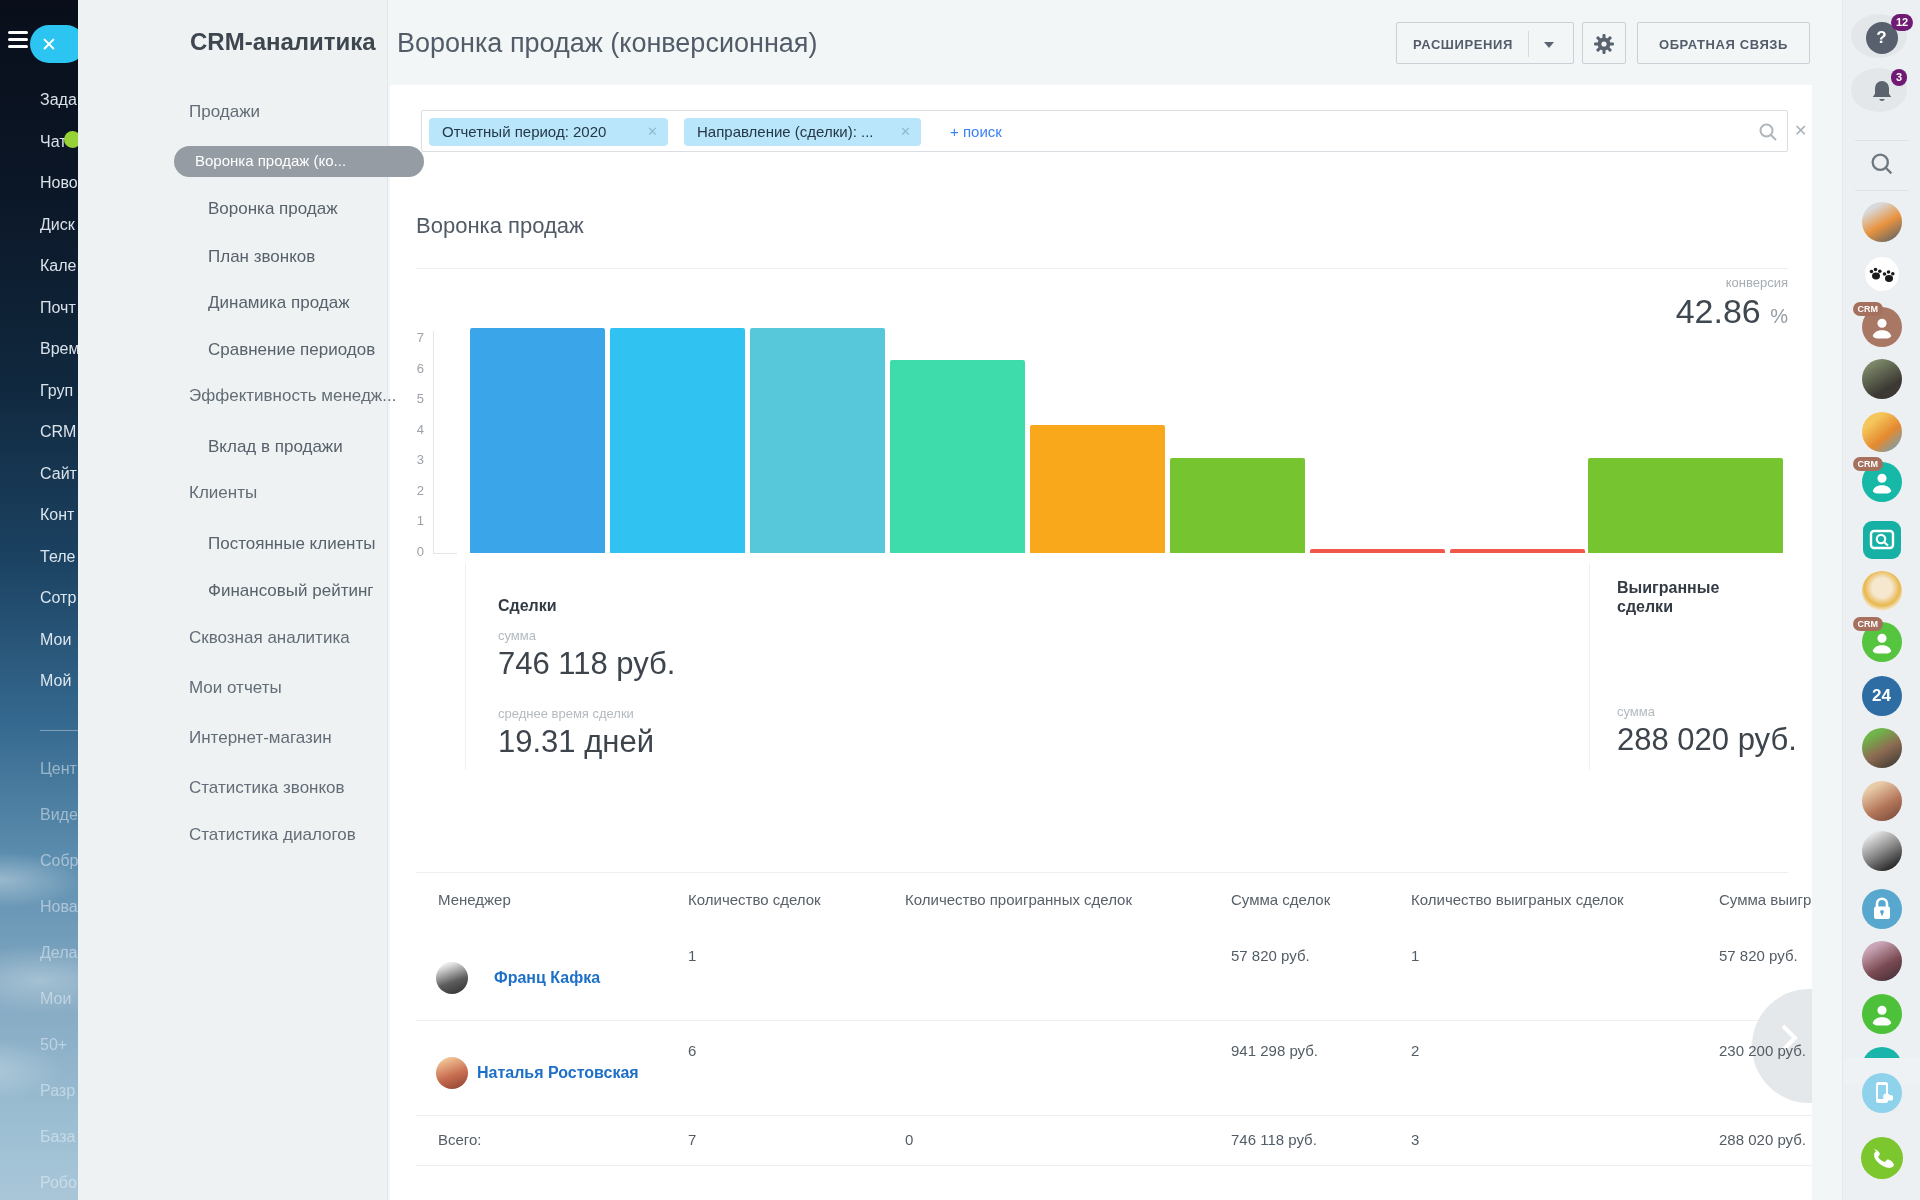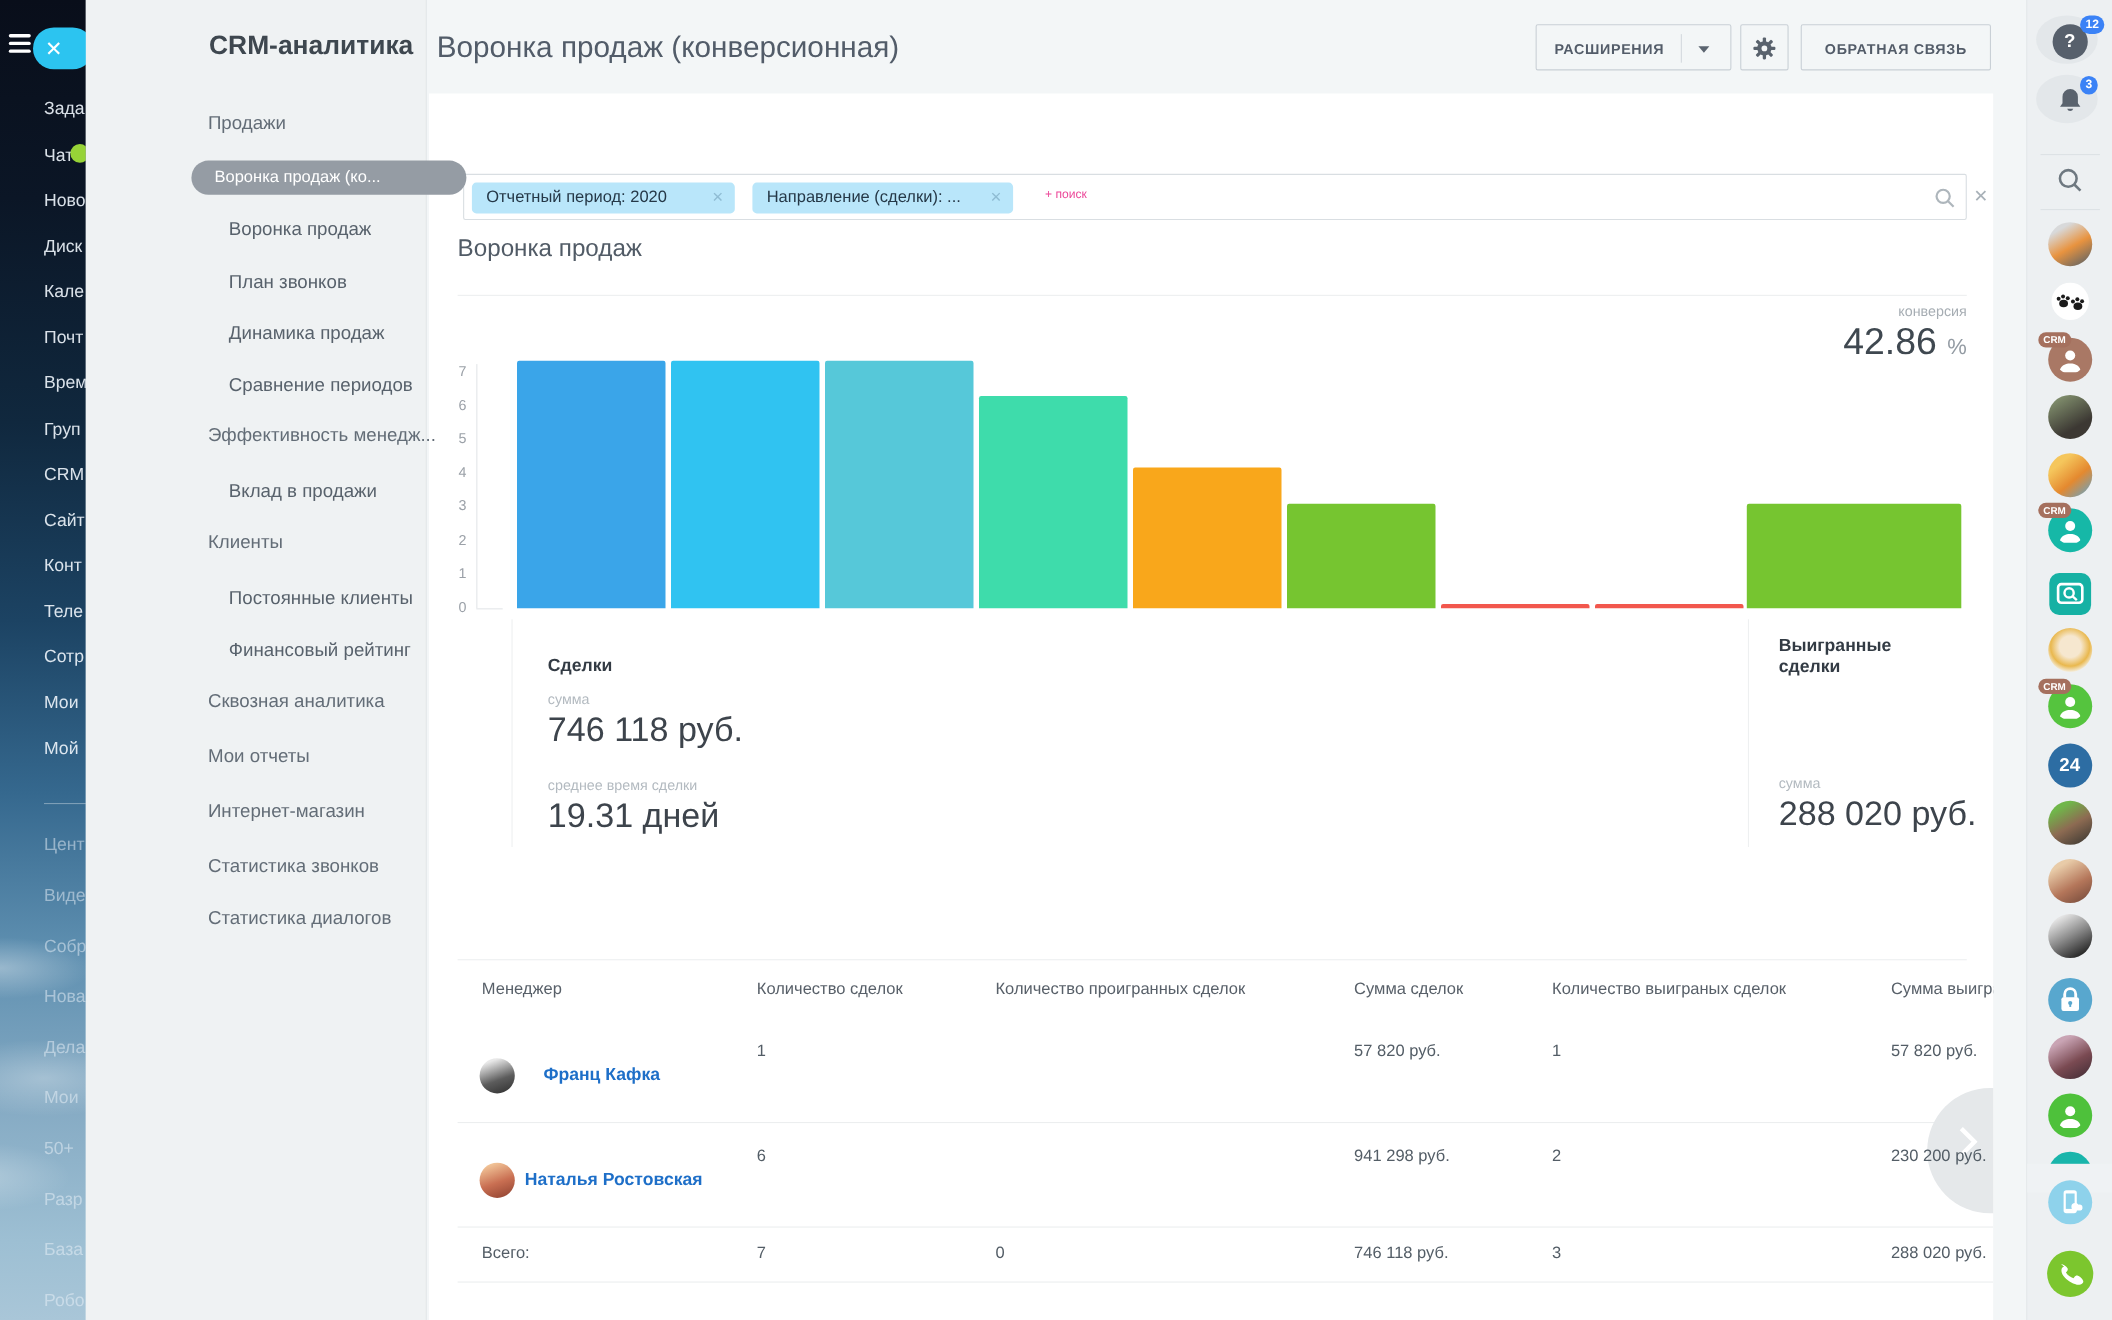--- a/index.html
+++ b/index.html
@@ -39,27 +39,27 @@
 #btn-ext-caret { position:absolute; left:147px; top:19px; width:0; height:0; border-left:5px solid transparent; border-right:5px solid transparent; border-top:6px solid #5b6470; }
 #btn-gear { left:1582px; width:44px; }
 #btn-gear svg { margin-top:9px; }
 #btn-fb { left:1637px; width:173px; }
 #btn-fb-label { position:absolute; left:0; top:14px; width:100%; }
 
 
 #content { left:390px; top:85px; width:1422px; height:1115px; background:#fff; overflow:hidden; z-index:2; }
 
 
-#filter-box { position:absolute; left:31px; top:25px; width:1367px; height:42px; background:#fff; border:1px solid #d9dee2; border-radius:2px;margin-top:48px; }
+#filter-box { position:absolute; left:31px; top:25px; width:1367px; height:42px; background:#fff; border:1px solid #d9dee2; border-radius:2px; }
 .chip { position:absolute; top:7px; height:28px; background:#b9e6fa; border-radius:4px; color:#253847; font-size:15px; }
 .chip .chip-label { position:absolute; left:13px; top:5px; white-space:nowrap; }
 .chip .chip-x { position:absolute; right:10px; top:6px; color:#8fbcd3; font-size:13px; }
 #chip-0 { left:7px; width:239px; }
 #chip-1 { left:262px; width:237px; }
-#filter-placeholder { position:absolute; left:528px; top:12px; color:#ec4899; font-size:11px; }
+#filter-placeholder { position:absolute; left:528px; top:12px; color:#3b82f6; font-size:15px; }
 #filter-search-icon { position:absolute; left:1336px; top:11px; }
 #filter-clear { position:absolute; left:1372px; top:10px; color:#a8b1b8; font-size:16px; }
 
 
 #funnel-title { position:absolute; left:26px; top:128px; font-size:22px; font-weight:300; color:#515b66; }
 #funnel-divider { position:absolute; left:26px; top:183px; width:1372px; height:1px; background:#edeff0; }
 #conv-label { position:absolute; right:24px; top:190px; font-size:13px; color:#a6adb3; }
 #conv-value { position:absolute; right:24px; top:207px; font-size:34px; font-weight:300; color:#3f4850; }
 #conv-value .pct { font-size:20px; color:#939ba3; font-weight:400; }
 .ytick { position:absolute; font-size:13px; color:#9ba1a8; width:24px; text-align:right; left:10px; }
@@ -79,21 +79,21 @@
 .cell { position:absolute; font-size:15px; color:#535d66; white-space:nowrap; z-index:3; }
 .mgr-avatar { position:absolute; width:32px; height:32px; border-radius:50%; z-index:3; }
 .mgr-name { position:absolute; font-size:16px; font-weight:700; color:#1e6fc8; white-space:nowrap; z-index:3; }
 #gray-circle { position:absolute; left:1362px; top:904px; width:114px; height:114px; border-radius:50%; background:#e5e8ea; z-index:2; }
 #gray-chevron { position:absolute; left:1390px; top:938px; z-index:2; }
 
 
 #right-rail { left:1842px; top:0; width:78px; height:1200px; background:#edf0f2; border-left:1px solid #e4e8ea; z-index:4; }
 .rr-item { position:absolute; left:50%; transform:translateX(-50%); display:flex; align-items:center; justify-content:center; }
 .rr-divider { position:absolute; left:12px; width:54px; height:1px; background:#dde2e5; }
-.rr-badge { position:absolute; background:#3b82f6; color:#fff; font-size:11px; font-weight:700; border-radius:9px; height:17px; line-height:17px; padding:0 5px; z-index:2; }
+.rr-badge { position:absolute; background:#701a75; color:#fff; font-size:11px; font-weight:700; border-radius:9px; height:17px; line-height:17px; padding:0 5px; z-index:2; }
 .rr-ellipse { position:absolute; width:56px; height:44px; border-radius:50%; background:#e3e7ea; }
 .crm-badge { position:absolute; left:-9px; top:-5px; background:#a5705e; color:#fff; font-size:9px; font-weight:700; border-radius:7px; padding:2px 5px; z-index:2; }
 .circle-avatar { border-radius:50%; }
 </style>
 </head>
 <body>
 
 <div id="dark-rail" class="abs">
   <div id="dr-clouds"></div>
   <div class="burger-line" style="top:31px"></div>

